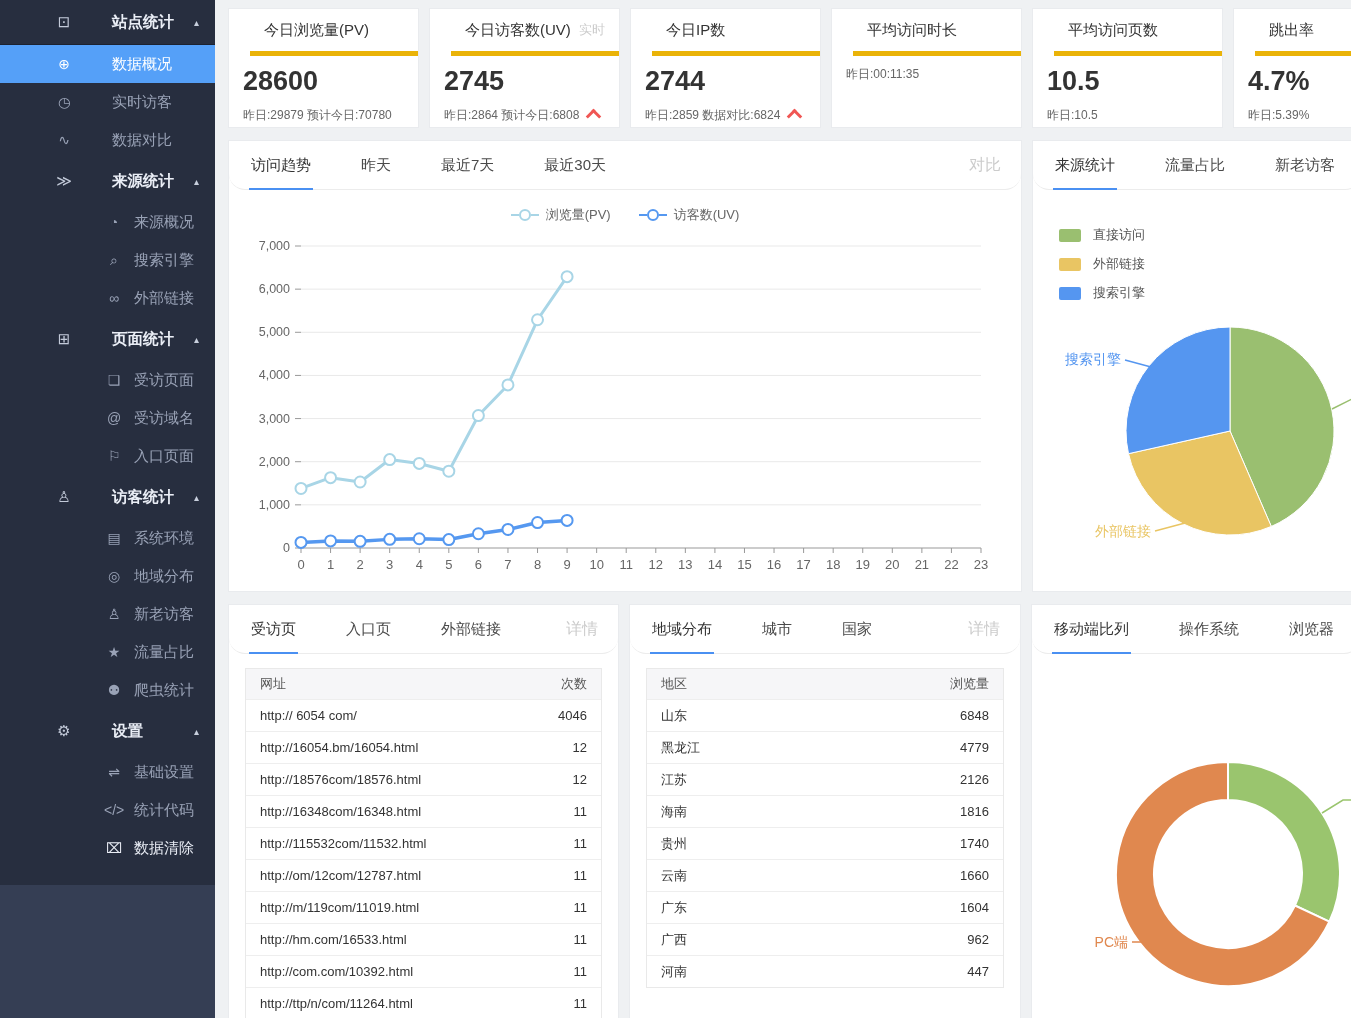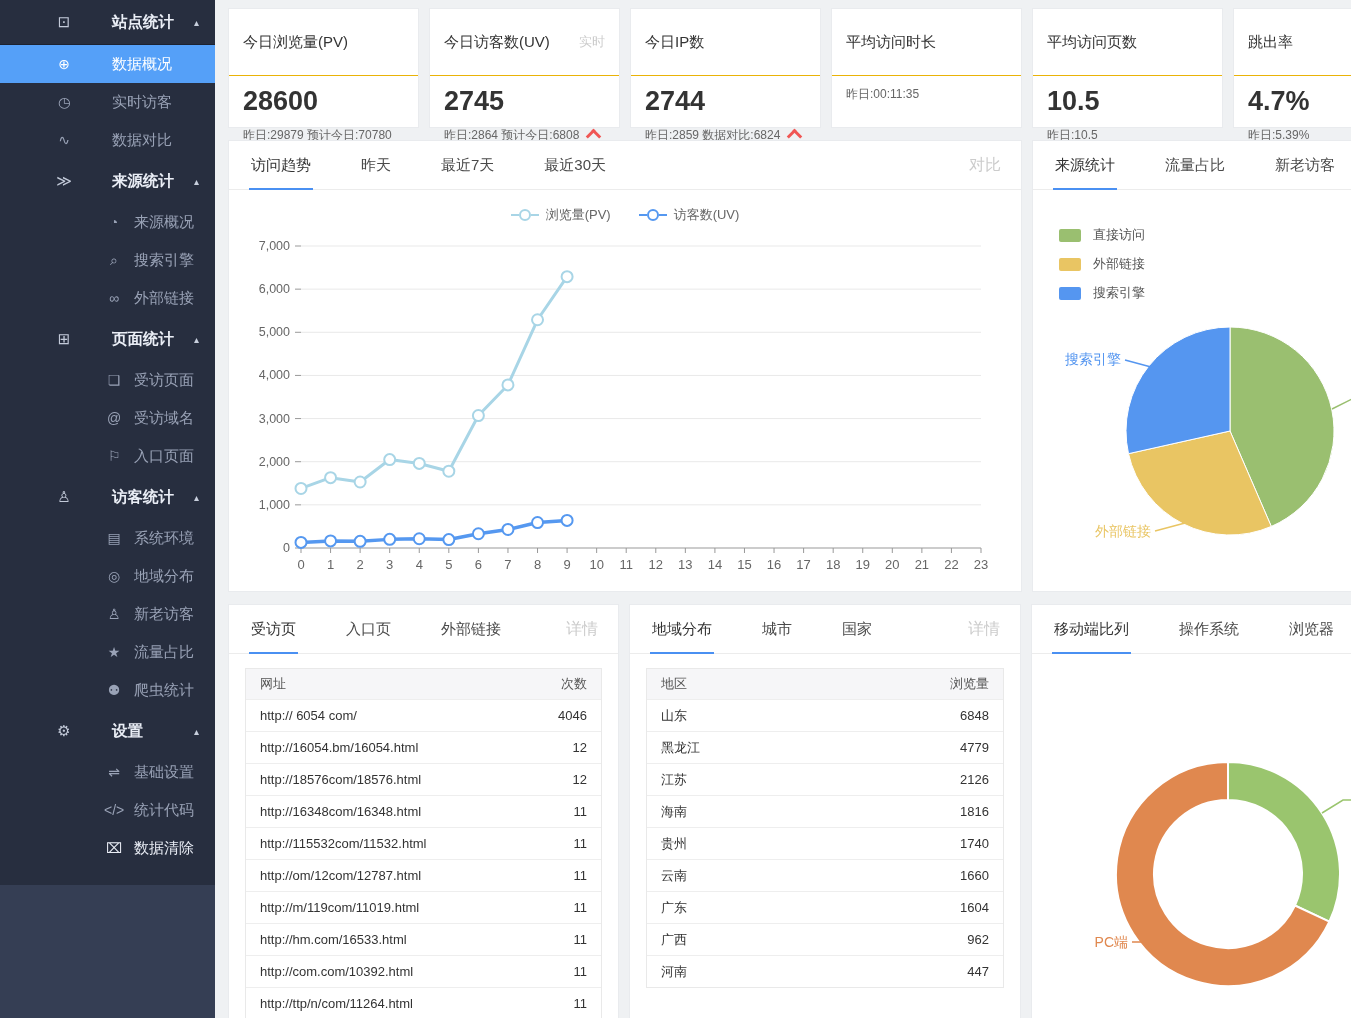--- a/index.html
+++ b/index.html
@@ -18,35 +18,35 @@
   .item.sub{padding-left:104px;}
   .item.sub .iicon{width:20px;margin-right:10px;}
   .item.active{background:#55a0f8;color:#fff;}
   .item.active .iicon{color:#fff;}
   .item.bright{color:#e9edf5;}
 
   
   .content{margin-left:215px;padding:8px 0 0 13px;}
   .cards{display:flex;gap:10px;margin-bottom:12px;}
   .card{width:191px;height:120px;background:#fff;border:1px solid #e9ebee;box-sizing:border-box;flex:none;}
-  .chead{height:42px;line-height:42px;padding:12px 14px;border-bottom:1px solid #eab308;font-size:15px;color:#333;display:flex;}
+  .chead{height:42px;line-height:42px;padding:0 14px;border-bottom:5px solid #eab308;font-size:15px;color:#333;display:flex;margin-left:21px;}
   .cbadge{margin-left:auto;color:#ccc;font-size:13px;}
   .cval{padding:10px 14px 0;font-size:27px;font-weight:bold;color:#333;}
   .cfoot{padding:10px 14px 0;font-size:12px;color:#666;display:flex;align-items:center;}
   .up-arrow{width:8px;height:8px;border-left:3px solid #f05654;border-top:3px solid #f05654;transform:rotate(45deg);margin-left:9px;margin-top:2px;}
 
   .mainrow{display:flex;gap:10px;margin-bottom:12px;}
   .bottomrow{display:flex;gap:10px;}
   .panel{background:#fff;border:1px solid #e9ebee;box-sizing:border-box;}
   .chartpanel{width:794px;height:452px;}
   .sourcepanel{width:330px;height:452px;flex:none;}
   .bpanel{height:430px;flex:none;}
   .w1{width:391px;} .w2{width:392px;} .w3{width:330px;}
 
-  .tabbar{display:flex;align-items:flex-end;height:49px;padding:0 20px;border-bottom:1px solid #ececec;box-sizing:border-box;}
+  .tabbar{display:flex;align-items:flex-end;height:49px;padding:0 20px;border-bottom:1px solid #ececec;box-sizing:border-box;border-radius:16px;}
   .tab{font-size:15px;color:#4a4a4a;margin-right:46px;padding:0 2px 13px;border-bottom:2px solid transparent;margin-bottom:-1px;cursor:pointer;white-space:nowrap;}
   .tab.active{color:#333;border-bottom-color:#4a90f2;}
   .tabaction{margin-left:auto;color:#ccc;font-size:16px;padding-bottom:13px;cursor:pointer;}
 
   .legendrow{display:flex;justify-content:center;gap:28px;margin-top:14px;height:22px;align-items:center;}
   .lgitem{display:flex;align-items:center;gap:7px;color:#666;font-size:13px;cursor:pointer;}
   .lgmark{display:flex;align-items:center;}
   .lgline{width:8px;height:2px;}
   .lgdot{width:8px;height:8px;border-radius:50%;background:#fff;border:2px solid #999;}
 

